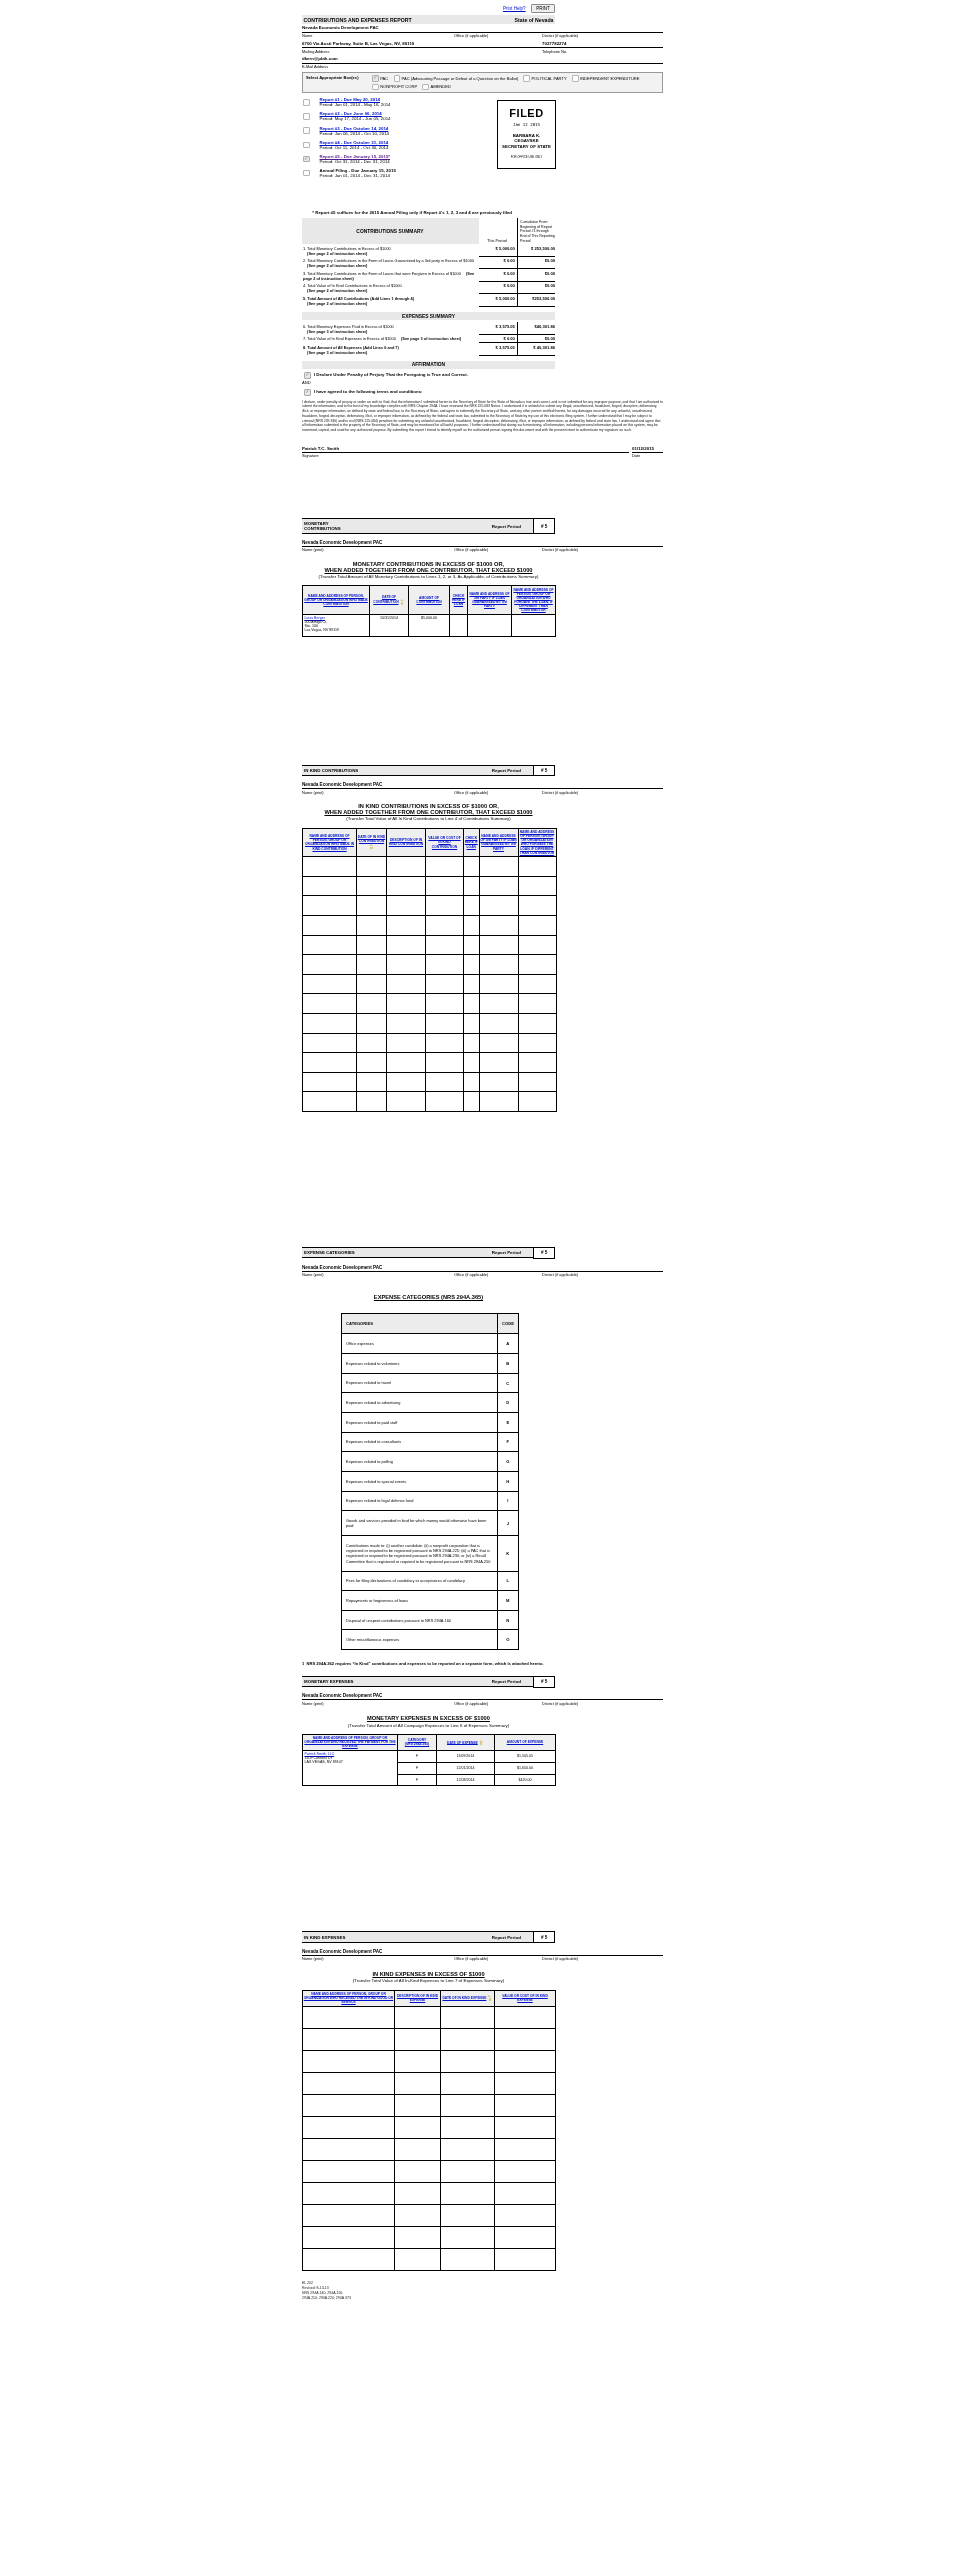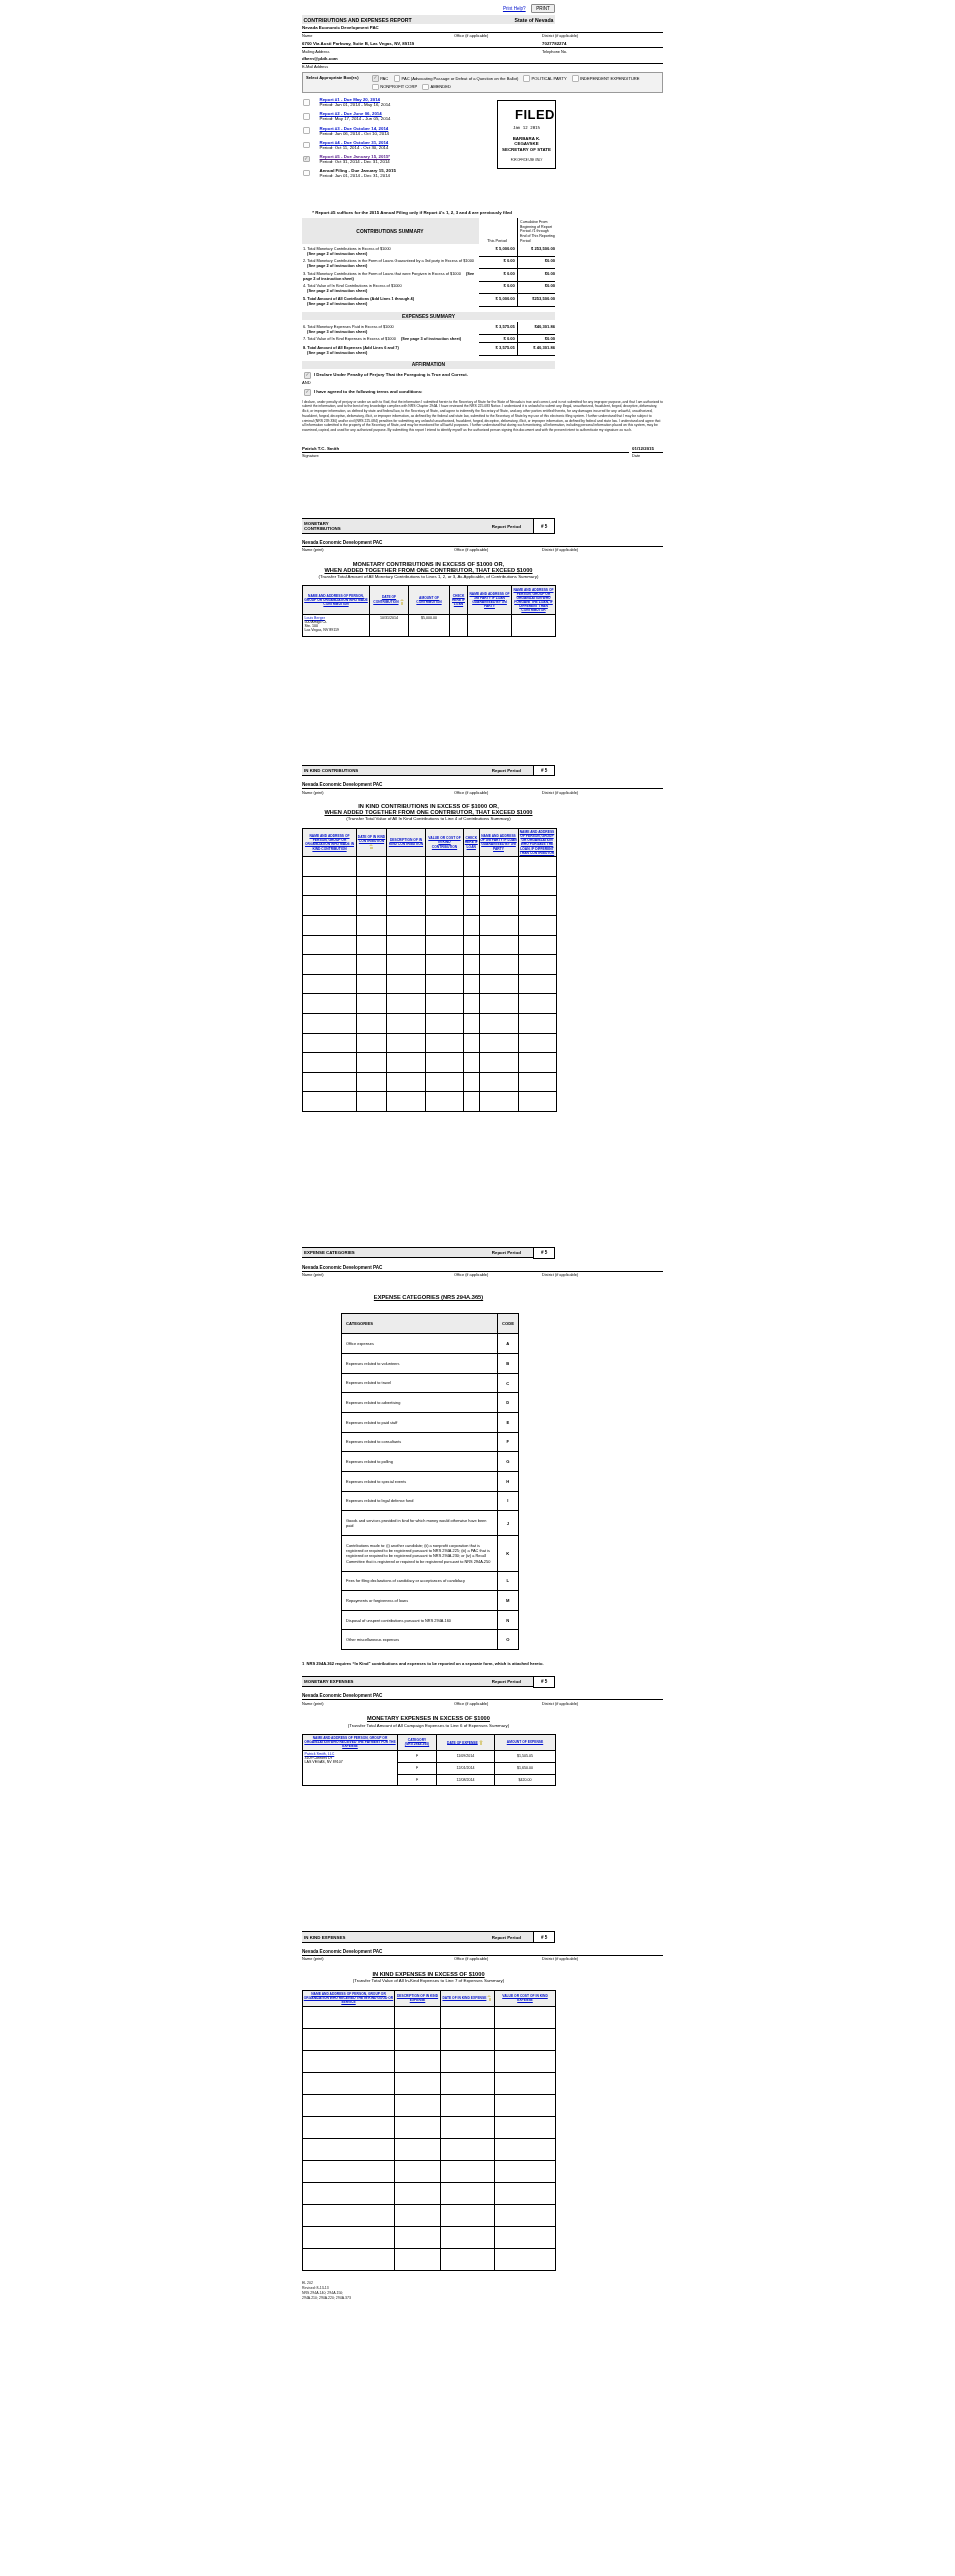--- a/index.html
+++ b/index.html
@@ -39,21 +39,21 @@
   .report-check { width:17.5px; flex:none; padding-top:1.5px; padding-left:1px; box-sizing:border-box; }
   .report-title { font-size:4.4px; font-weight:bold; }
   .report-title.link { color:#0011cc; text-decoration:underline; }
   .report-title.visited { color:#551a8b; text-decoration:underline; }
   .report-title.plain { color:#000; }
   .report-period { font-size:4.4px; }
   .reports-note { font-size:4.4px; font-weight:bold; margin:1px 0 3.1px 10.3px; }
 
   .filed-stamp { position:absolute; left:195px; top:3.1px; width:59px; height:69px;
                  border:1px solid #000; background:#fff; text-align:center; box-sizing:border-box; }
-  .filed-word { font-size:13px; font-weight:bold; letter-spacing:0.5px; margin-top:5.2px;text-align:right; }
+  .filed-word { font-size:11px; font-weight:bold; letter-spacing:0.5px; margin-top:5.2px; }
   .filed-date { font-family:"DejaVu Sans Mono",monospace; font-size:4.1px; margin-top:3.1px; }
   .filed-name { font-size:4.4px; font-weight:bold; margin-top:6.2px; line-height:1.25; }
   .filed-foot { font-size:2.8px; margin-top:5.2px; }
 
   .sum-table { width:253px; margin-top:2.1px; }
   .sum-row { display:flex; align-items:stretch; }
   .sum-label { width:177px; box-sizing:border-box; font-size:3.9px; padding:1.5px 2.1px 1px 1px; }
   .sum-label .sub { font-weight:bold; padding-left:4.1px; }
   .sum-tp { width:39px; box-sizing:border-box; border-right:0.5px solid #000; font-size:4.1px;
             font-weight:bold; text-align:right; padding:1.5px 2.1px 1px 0; }

